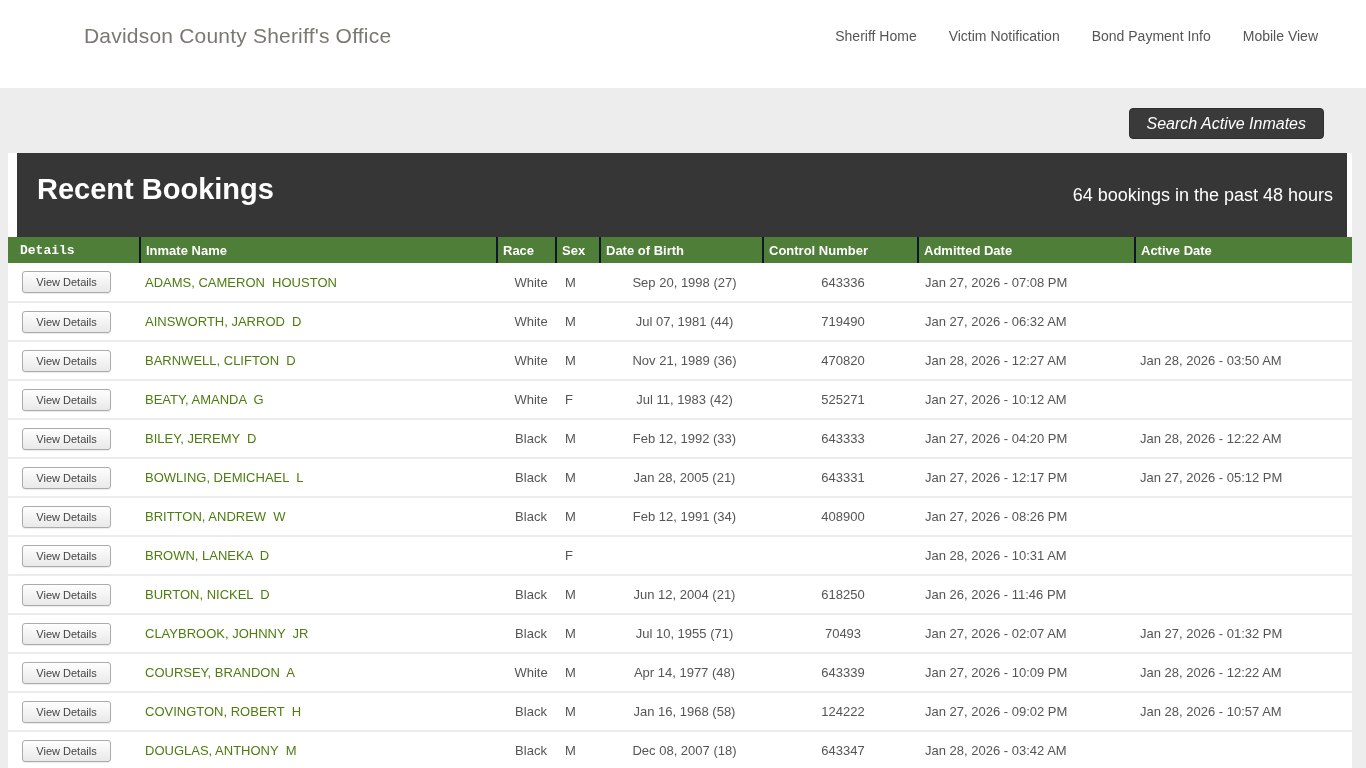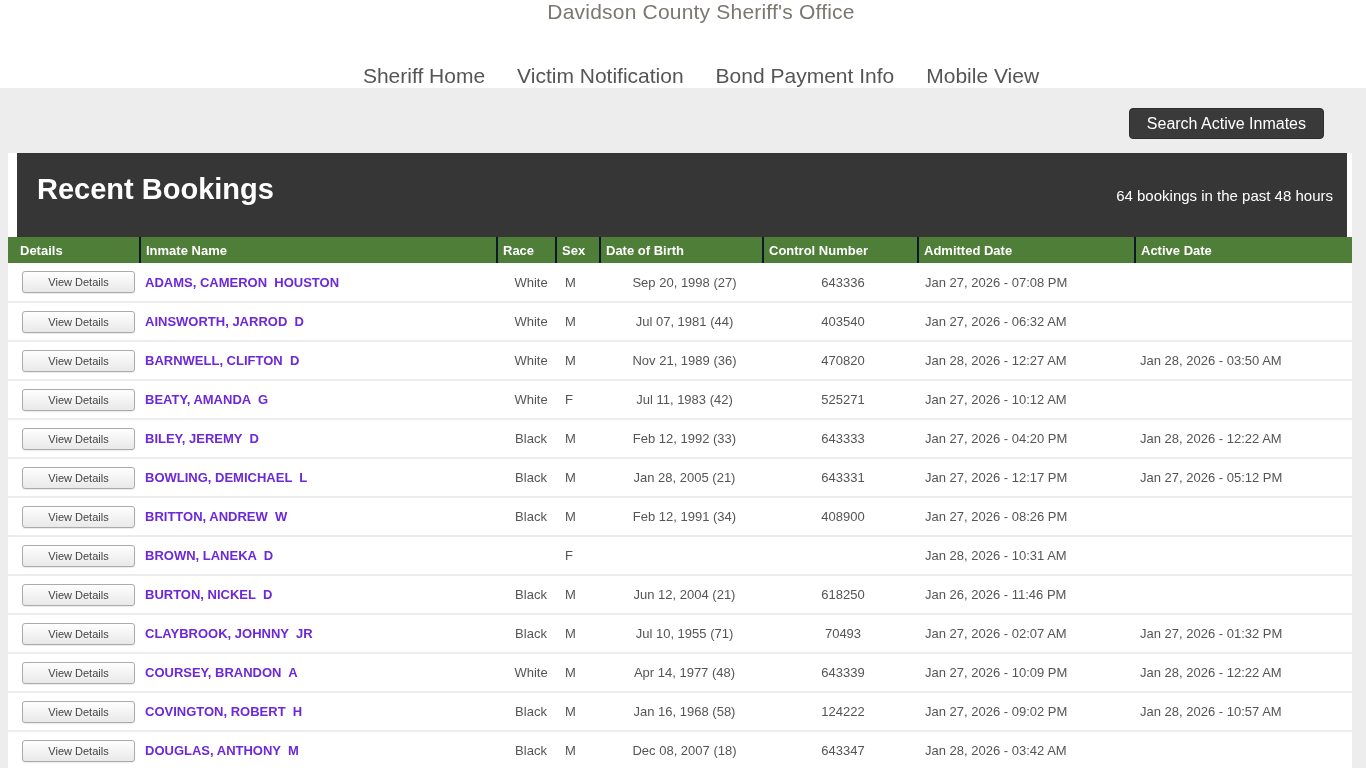--- a/index.html
+++ b/index.html
@@ -7,69 +7,69 @@
   body {
     width:1366px; height:768px; overflow:hidden;
     background:#ededed;
     font-family:"Liberation Sans", sans-serif;
   }
 
   
   .topbar {
     background:#ffffff; height:88px;
     display:flex; align-items:center; justify-content:space-between;
-    padding:0 48px 0 84px;
-    flex-direction:column;
+    padding:0 48px 16px 84px;
   }
   .brand { font-size:21px; color:#7b7771; letter-spacing:.2px; }
   .nav { display:flex; gap:32px; align-items:center; }
-  .nav-link { font-size:21px; color:#555; cursor:pointer; white-space:nowrap; }
+  .nav-link { font-size:14px; color:#555; cursor:pointer; white-space:nowrap; }
 
   
   .search-row { display:flex; justify-content:flex-end; padding:20px 42px 0 0; height:51px; }
   .search-btn {
     background:#3a3a3a; color:#fff; font-size:16px;
     border:1px solid #2e2e2e; border-radius:4px;
     padding:5px 17px; height:31px; cursor:pointer;
     font-family:"Liberation Sans", sans-serif;
+    font-style:italic;
   }
 
   
   .panel { margin:14px 14px 0 8px; background:#ffffff; }
   .caption {
     background:#363636; margin:0 5px 0 9px; height:84px;
     display:flex; justify-content:space-between; align-items:center;
     padding:0 14px 12px 20px;
   }
   .caption-title { color:#ffffff; font-size:29px; font-weight:bold; }
-  .caption-sub { color:#ffffff; font-size:15px; margin-top:12px; }
+  .caption-sub { color:#ffffff; font-size:18px; margin-top:12px; }
 
   table { width:100%; border-collapse:collapse; table-layout:fixed; }
   thead th {
     background:#4f7e38; color:#ffffff; font-size:13px; font-weight:bold;
     text-align:left; height:26px; padding:0 0 0 5px;
     border-left:2px solid #0f172a;
   }
-  thead th:first-child { border-left:none; padding-left:12px; }
+  thead th:first-child { border-left:none; padding-left:12px;font-family:Liberation Mono, monospace; }
   tbody td {
     height:39px; border-bottom:2px solid #ececec;
     font-size:13px; color:#555; vertical-align:middle; padding:0;
     overflow:hidden; white-space:nowrap;
   }
   td.c-details { padding-left:14px; }
-  td.c-name { font-weight:bold; color:#6d28d9; white-space:pre; padding-left:5px; }
+  td.c-name { font-weight:normal; color:#4d7c0f; white-space:pre; padding-left:5px; }
   td.c-race { padding-left:9px;text-align:center; }
   td.c-sex { padding-left:9px; }
   td.c-dob { padding-left:6px;text-align:center; }
   td.c-control { padding-left:5px;text-align:center; }
   td.c-admitted { padding-left:7px;margin-top:20px; }
   td.c-released { padding-left:5px; }
 
   .view-details-btn {
-    width:113px; height:22px; font-size:11px; color:#444;
+    width:89px; height:22px; font-size:11px; color:#444;
     background:linear-gradient(#fefefe,#e9e9e9);
     border:1px solid #ababab; border-radius:3px; cursor:pointer;
     font-family:"Liberation Sans", sans-serif;
     box-shadow:0 1px 1px rgba(0,0,0,.08);
   }
 </style>
 </head>
 <body>
 
 <header class="topbar">
@@ -125,21 +125,21 @@
           <td class="c-control">643336</td>
           <td class="c-admitted">Jan 27, 2026 - 07:08 PM</td>
           <td class="c-released"></td>
         </tr>
         <tr>
           <td class="c-details"><button class="view-details-btn">View Details</button></td>
           <td class="c-name">AINSWORTH, JARROD  D</td>
           <td class="c-race">White</td>
           <td class="c-sex">M</td>
           <td class="c-dob">Jul 07, 1981 (44)</td>
-          <td class="c-control">403540</td>
+          <td class="c-control">719490</td>
           <td class="c-admitted">Jan 27, 2026 - 06:32 AM</td>
           <td class="c-released"></td>
         </tr>
         <tr>
           <td class="c-details"><button class="view-details-btn">View Details</button></td>
           <td class="c-name">BARNWELL, CLIFTON  D</td>
           <td class="c-race">White</td>
           <td class="c-sex">M</td>
           <td class="c-dob">Nov 21, 1989 (36)</td>
           <td class="c-control">470820</td>

